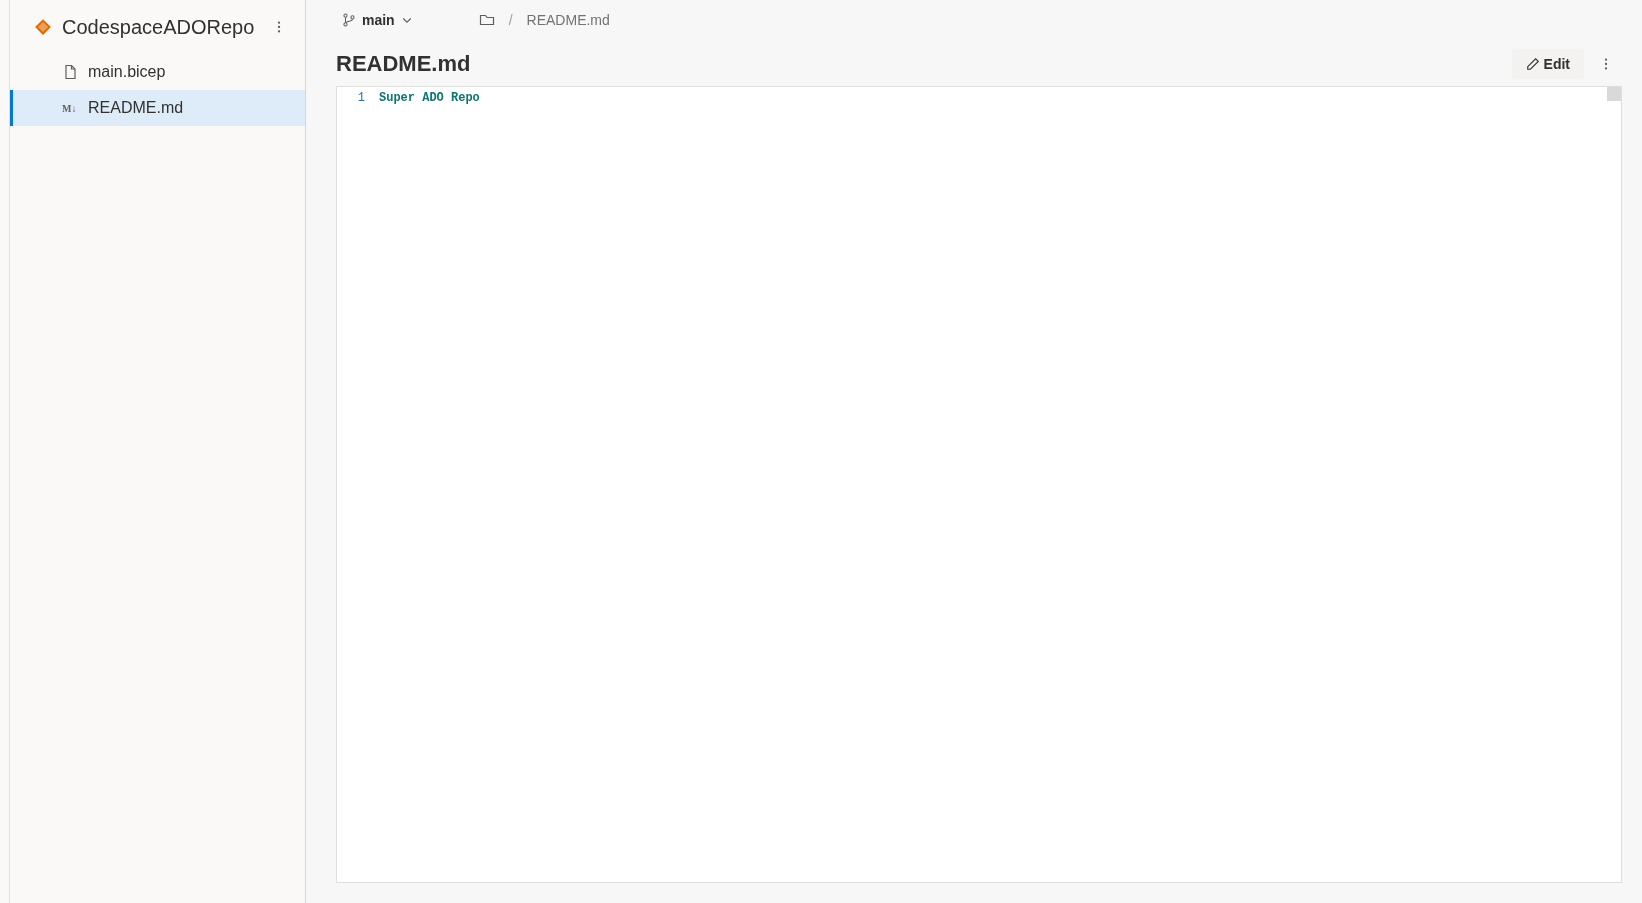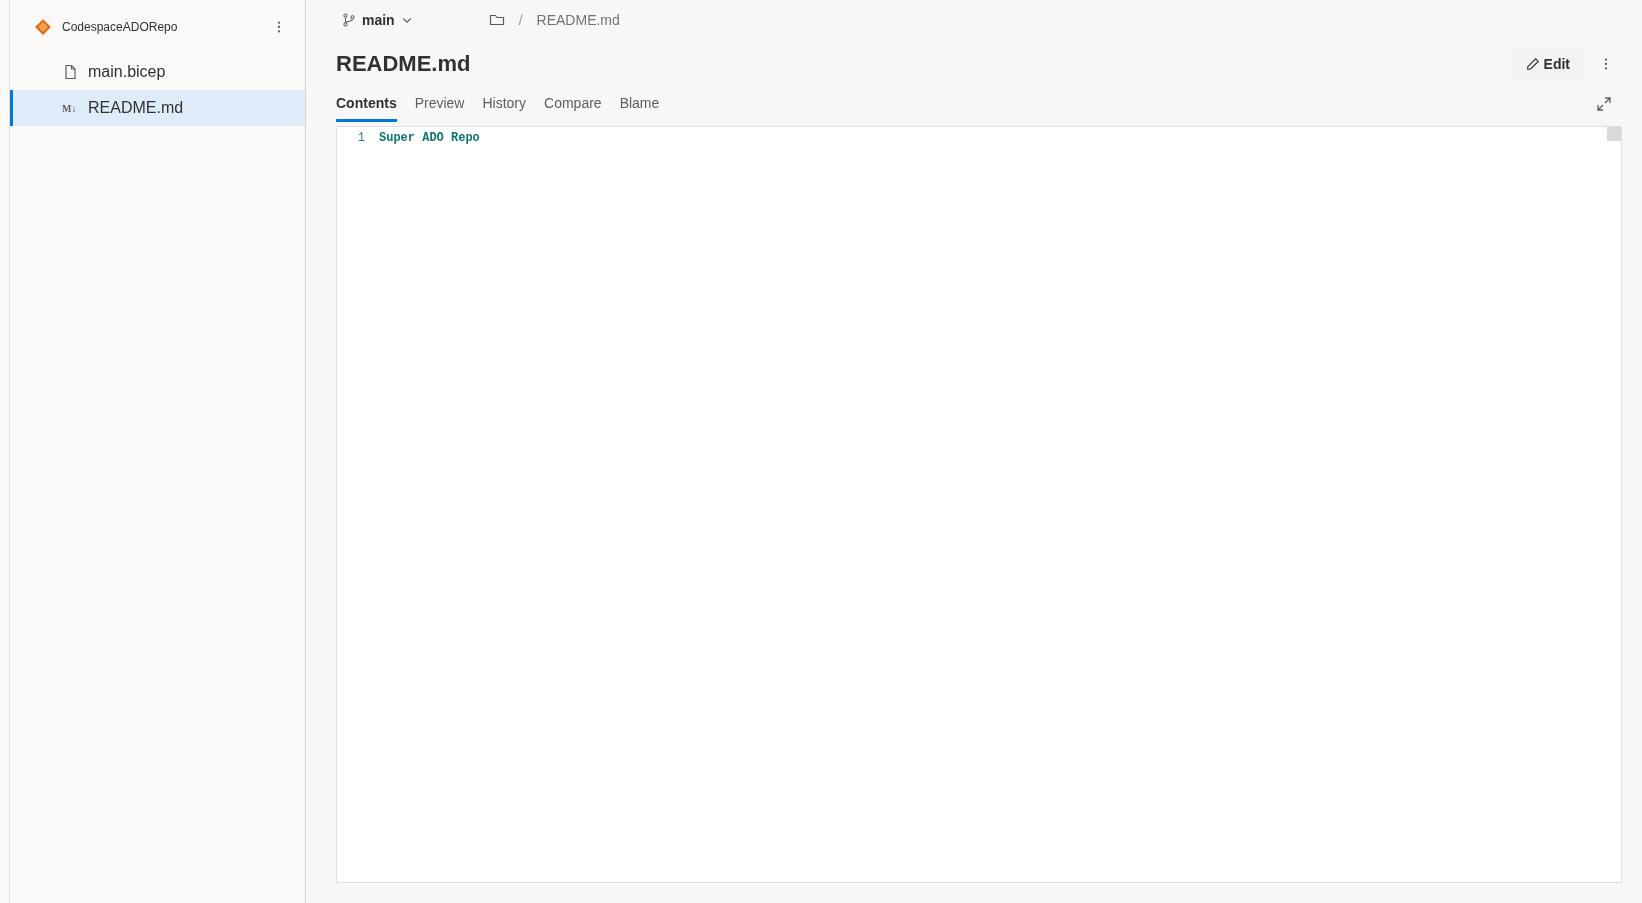--- a/index.html
+++ b/index.html
@@ -30,21 +30,21 @@
   align-items: center;
   padding: 14px 10px 10px 24px;
   height: 50px;
 }
 .repo-icon {
   width: 18px;
   height: 18px;
   flex-shrink: 0;
 }
 .repo-name {
-  font-size: 12px;
+  font-size: 20px;
   margin-left: 10px;
   flex: 1;
   white-space: nowrap;
   overflow: hidden;
   text-overflow: ellipsis;
 }
 .icon-btn {
   width: 32px;
   height: 32px;
   display: flex;
@@ -92,21 +92,20 @@
 .main {
   flex: 1;
   display: flex;
   flex-direction: column;
   background: #f7f7f7;
 }
 .toprow {
   display: flex;
   height: 40px;
   padding: 0 16px 0 30px;
-  gap: 10px;
 }
 .branch-picker {
   display: flex;
   align-items: center;
   gap: 6px;
   cursor: pointer;
   padding: 4px 6px;
   border-radius: 2px;
 }
 .branch-label { font-weight: 600; font-size: 14px; }
@@ -293,33 +292,20 @@
     </button>
     <button class="icon-btn" style="margin-left:6px;">
       <svg width="14" height="14" viewBox="0 0 16 16">
         <circle cx="8" cy="3" r="1.3" fill="#605e5c"></circle>
         <circle cx="8" cy="8" r="1.3" fill="#605e5c"></circle>
         <circle cx="8" cy="13" r="1.3" fill="#605e5c"></circle>
       </svg>
     </button>
   </div>
 
-  <div class="tabs">
-    <div class="tab active">Contents</div>
-    <div class="tab">Preview</div>
-    <div class="tab">History</div>
-    <div class="tab">Compare</div>
-    <div class="tab">Blame</div>
-    <div class="tab-spacer"></div>
-    <span class="expand-btn">
-      <svg width="16" height="16" viewBox="0 0 16 16">
-        <path d="M9 2h5v5M7 14H2V9M14 2l-5 5M2 14l5-5" fill="none" stroke="#605e5c" stroke-width="1.3"></path>
-      </svg>
-    </span>
-  </div>
 
   <div class="editor-wrap">
     <div class="editor">
       <div class="gutter">
         <div>1</div>
       </div>
       <div class="code"><span>Super ADO Repo</span></div>
       <div class="mini-scrollbar"></div>
     </div>
   </div>

